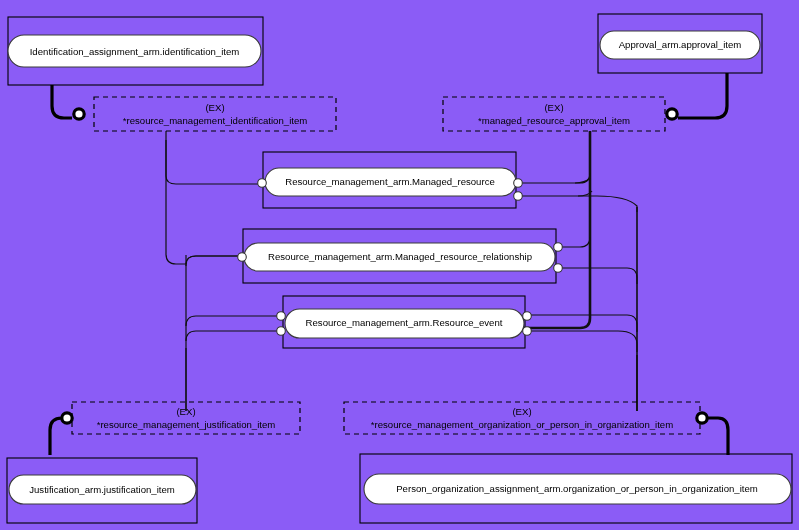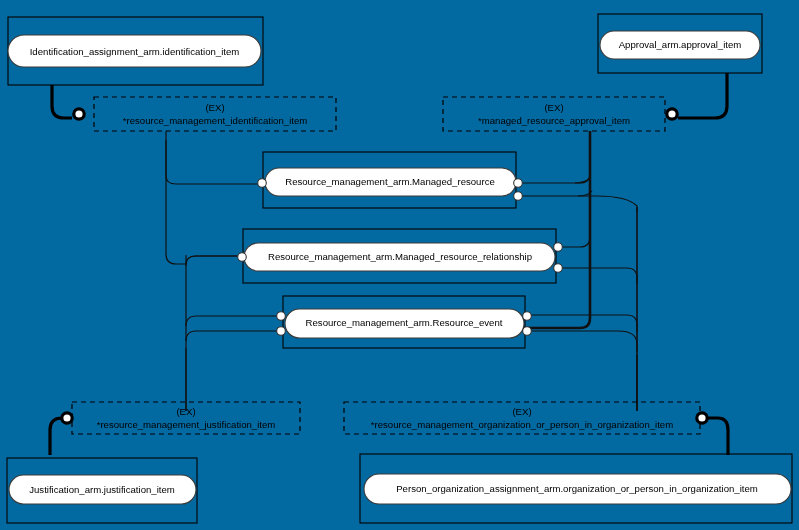--- a/index.html
+++ b/index.html
@@ -7,21 +7,21 @@
     padding: 0;
     background: #ffffff;
   }
   body {
     font-family: "Liberation Sans", sans-serif;
   }
   #diagram-root {
     position: relative;
     width: 799px;
     height: 530px;
-    background: #0369a1;
+    background: #8b5cf6;
     overflow: hidden;
   }
   svg#expressg {
     display: block;
     width: 799px;
     height: 530px;
   }
   .ent-outer {
     fill: none;
     stroke: #000000;

